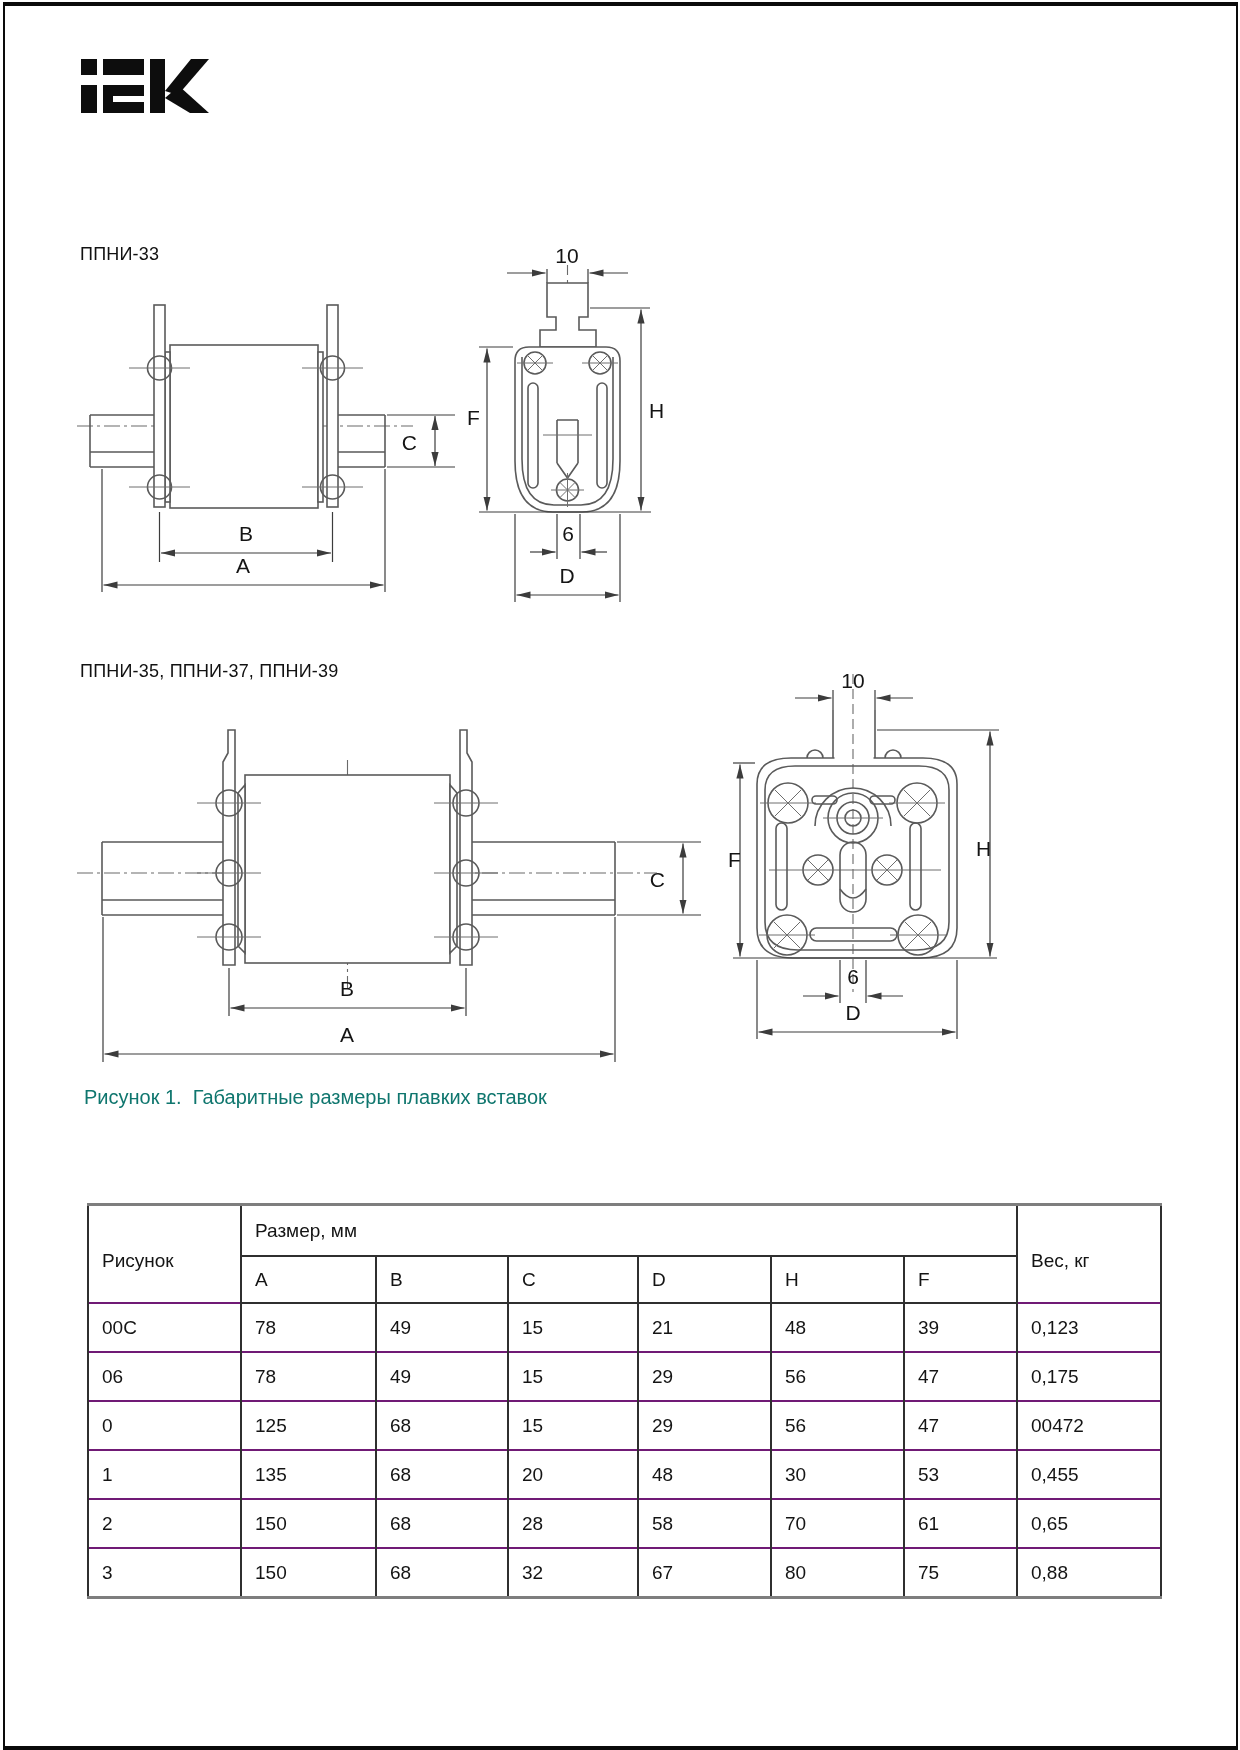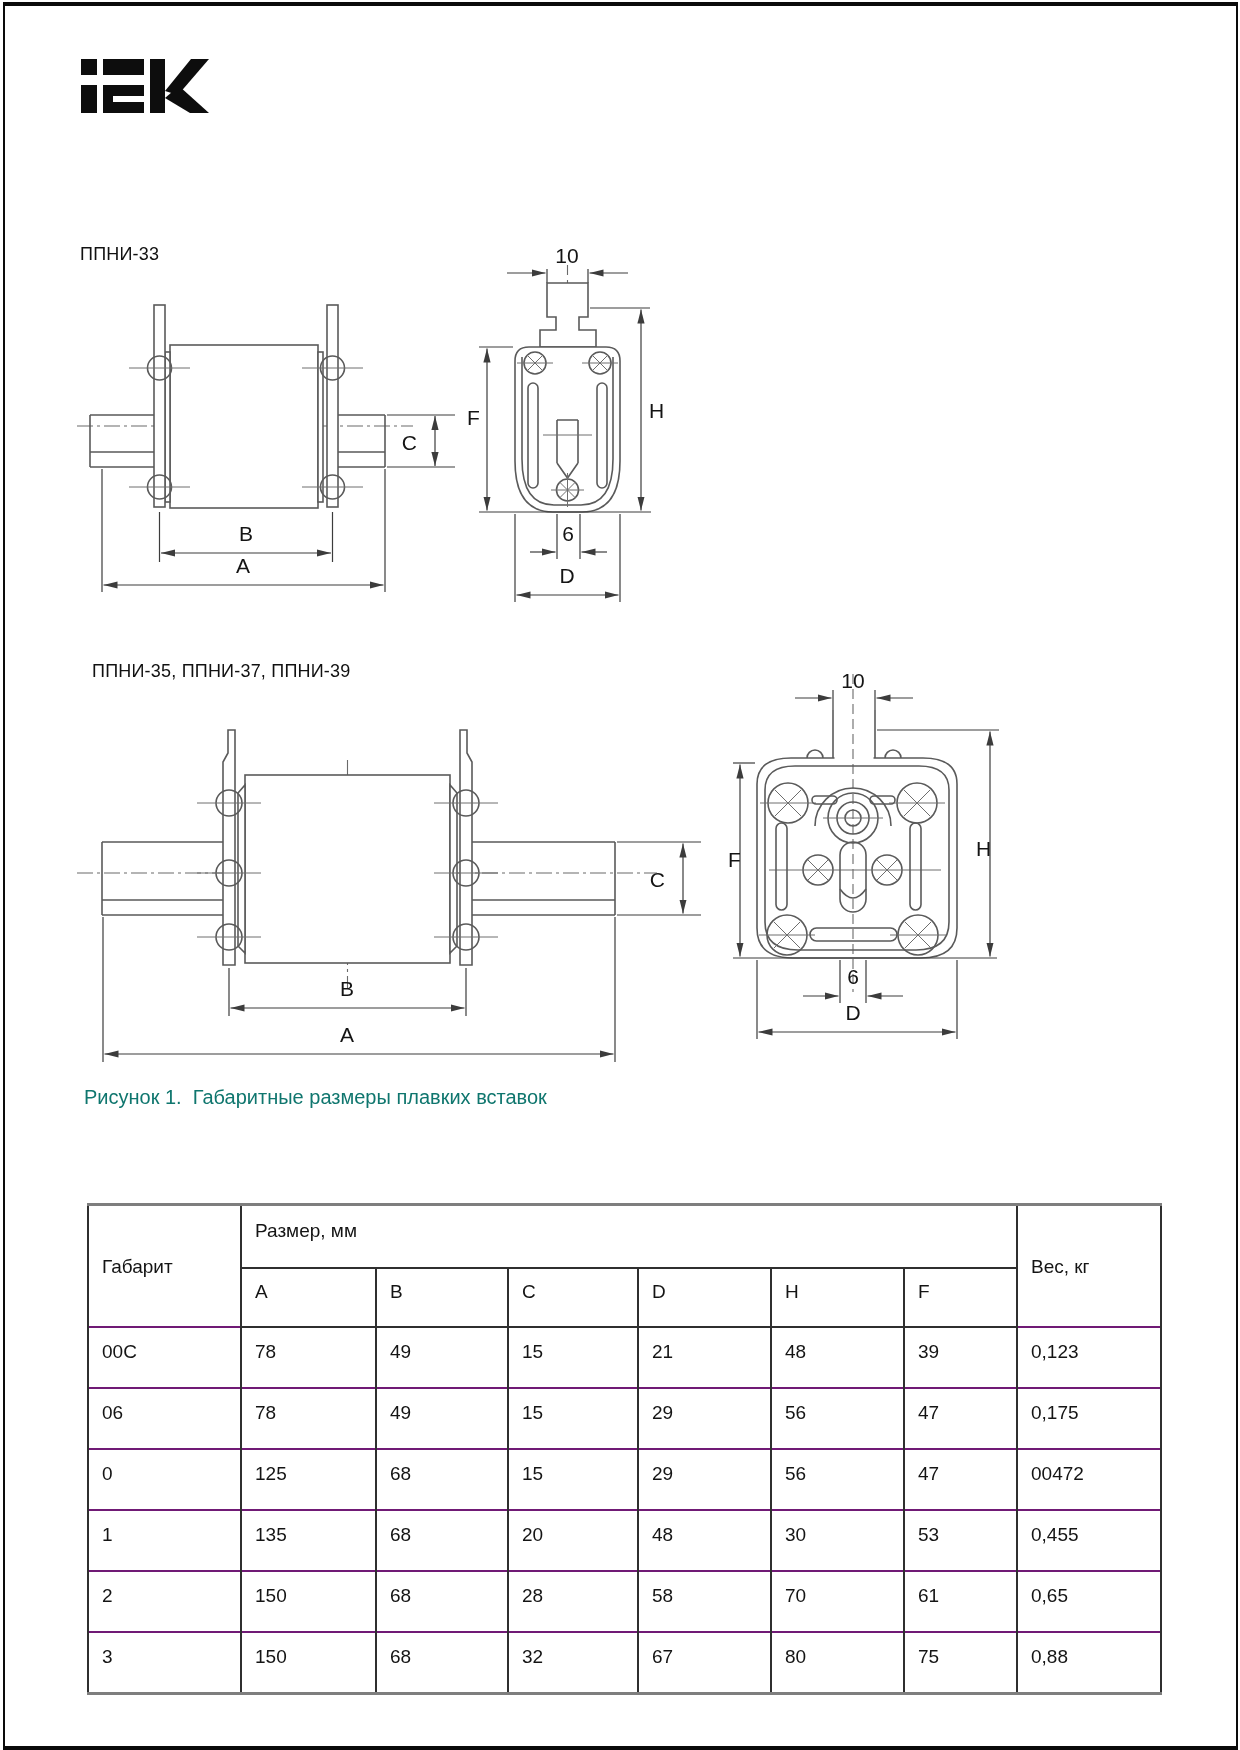--- a/index.html
+++ b/index.html
@@ -13,21 +13,21 @@
   svg.draw{position:absolute;overflow:visible;}
   svg .part{fill:#ffffff;stroke:#5a5a5a;stroke-width:1.6;}
   svg .part-n{fill:none;stroke:#5a5a5a;stroke-width:1.6;}
   svg .dim{fill:none;stroke:#3c3c3c;stroke-width:1.2;}
   svg .tick{fill:none;stroke:#6e6e6e;stroke-width:1;}
   svg .cl{fill:none;stroke:#6a6a6a;stroke-width:1.1;stroke-dasharray:16 4 3 4;}
   svg .dash{fill:none;stroke:#6a6a6a;stroke-width:1.1;stroke-dasharray:10 5;}
   svg text.lbl{font-family:"Liberation Sans",sans-serif;font-size:21px;fill:#141414;}
   table.dims{position:absolute;left:87px;top:1203px;width:1073px;border-collapse:collapse;
              table-layout:fixed;font-size:19px;color:#141414;}
-  table.dims th,table.dims td{font-weight:400;text-align:left;padding:0 0 12px 13px;
+  table.dims th,table.dims td{font-weight:400;text-align:left;padding:0 0 0 13px;
              border-left:2px solid #2f2f2f;border-right:2px solid #2f2f2f;}
   table.dims tr.hrow1 th{height:49px;border-top:3px solid #7e7e7e;vertical-align:middle;}
   table.dims th.span2{vertical-align:top;padding-top:13px;}
   table.dims th.sizehead{border-bottom:2px solid #2f2f2f;}
   table.dims tr.hrow2 th{height:45px;vertical-align:middle;border-bottom:2px solid #2f2f2f;}
   table.dims tr.drow td{height:47px;vertical-align:middle;border-top:2px solid #701a75;}
   table.dims tr.drow:first-of-type td{border-top:none;}
   table.dims tr.drow:last-child td{border-bottom:3px solid #7e7e7e;}
 </style>
 </head>
@@ -125,21 +125,21 @@
   <path class="dim" d="M112,289 V334 M135,289 V334"></path>
   <path class="dim" d="M85,327 H110.5" marker-end="url(#ar2)"></path>
   <path class="dim" d="M162,327 H136.5" marker-end="url(#ar2)"></path>
   <text class="lbl" x="123" y="316" text-anchor="middle">6</text>
   <path class="dim" d="M70,289 V377 M175,289 V377"></path>
   <path class="dim" d="M122,370 H71.5" marker-end="url(#ar2)"></path>
   <path class="dim" d="M122,370 H173.5" marker-end="url(#ar2)"></path>
   <text class="lbl" x="122" y="358" text-anchor="middle">D</text>
 </svg>
 
-<div class="sec-title" style="left:92px;top:661px">ППНИ-35, ППНИ-37, ППНИ-39</div>
+<div class="sec-title" style="left:80px;top:661px">ППНИ-35, ППНИ-37, ППНИ-39</div>
 
 <svg class="draw" style="left:75px;top:650px" width="645" height="420" viewBox="0 0 645 420">
   <defs>
     <marker id="ar3" markerWidth="16" markerHeight="10" refX="14" refY="5" orient="auto" markerUnits="userSpaceOnUse">
       <path d="M14,5 L0,1.4 L0,8.6 Z" fill="#3c3c3c"></path>
     </marker>
   </defs>
   <path class="cl" d="M2,223 H582"></path>
   <path class="cl" d="M272.5,110 V338"></path>
   <g class="part-n">
@@ -245,21 +245,21 @@
       <col style="width:135px">
       <col style="width:132px">
       <col style="width:130px">
     <col style="width:133px">
       <col style="width:133px">
       <col style="width:113px">
       <col style="width:144px">
   </colgroup>
   <tbody>
   <tr class="hrow1">
-    <th rowspan="2" class="span2">Габарит</th>
+    <th rowspan="2" class="span2">Рисунок</th>
     <th colspan="6" class="sizehead">Размер, мм</th>
     <th rowspan="2" class="span2">Вес, кг</th>
   </tr>
   <tr class="hrow2">
     <th>A</th>
     <th>B</th>
     <th>C</th>
     <th>D</th>
     <th>H</th>
     <th>F</th>

